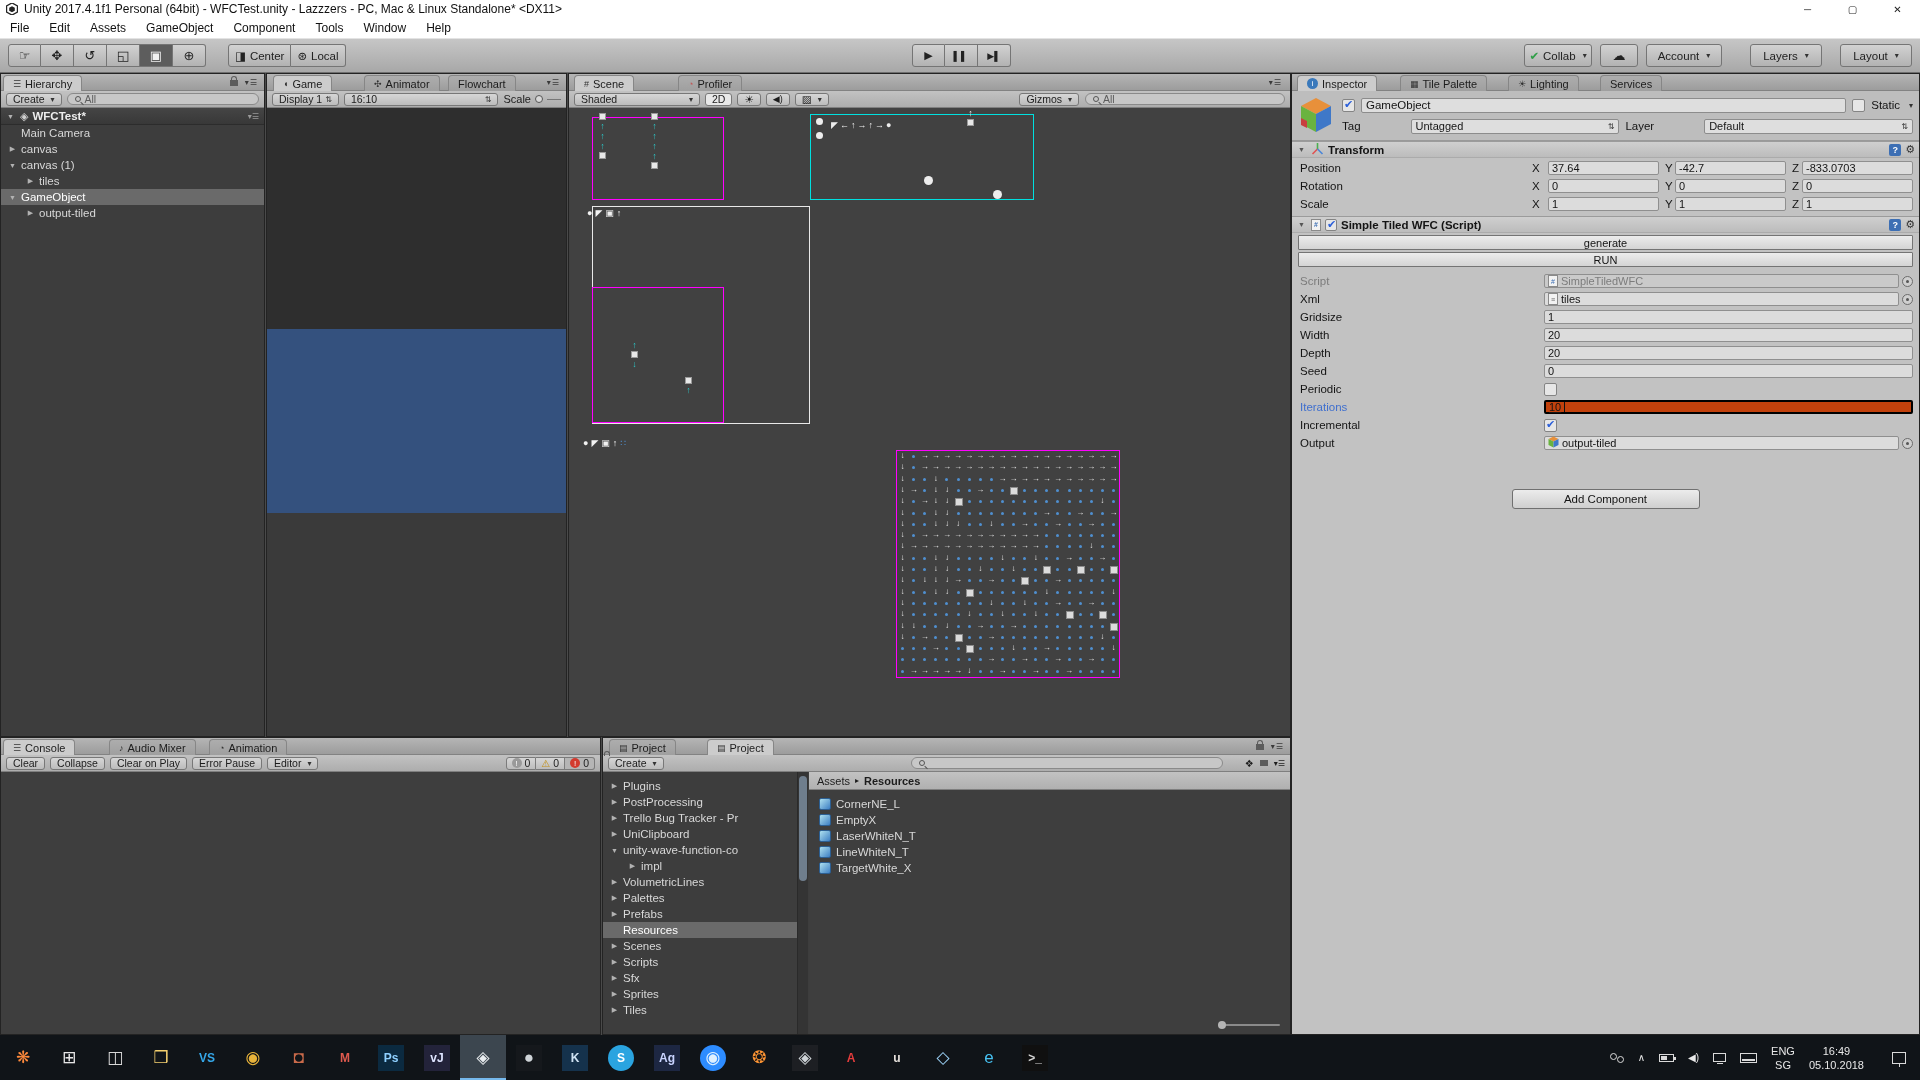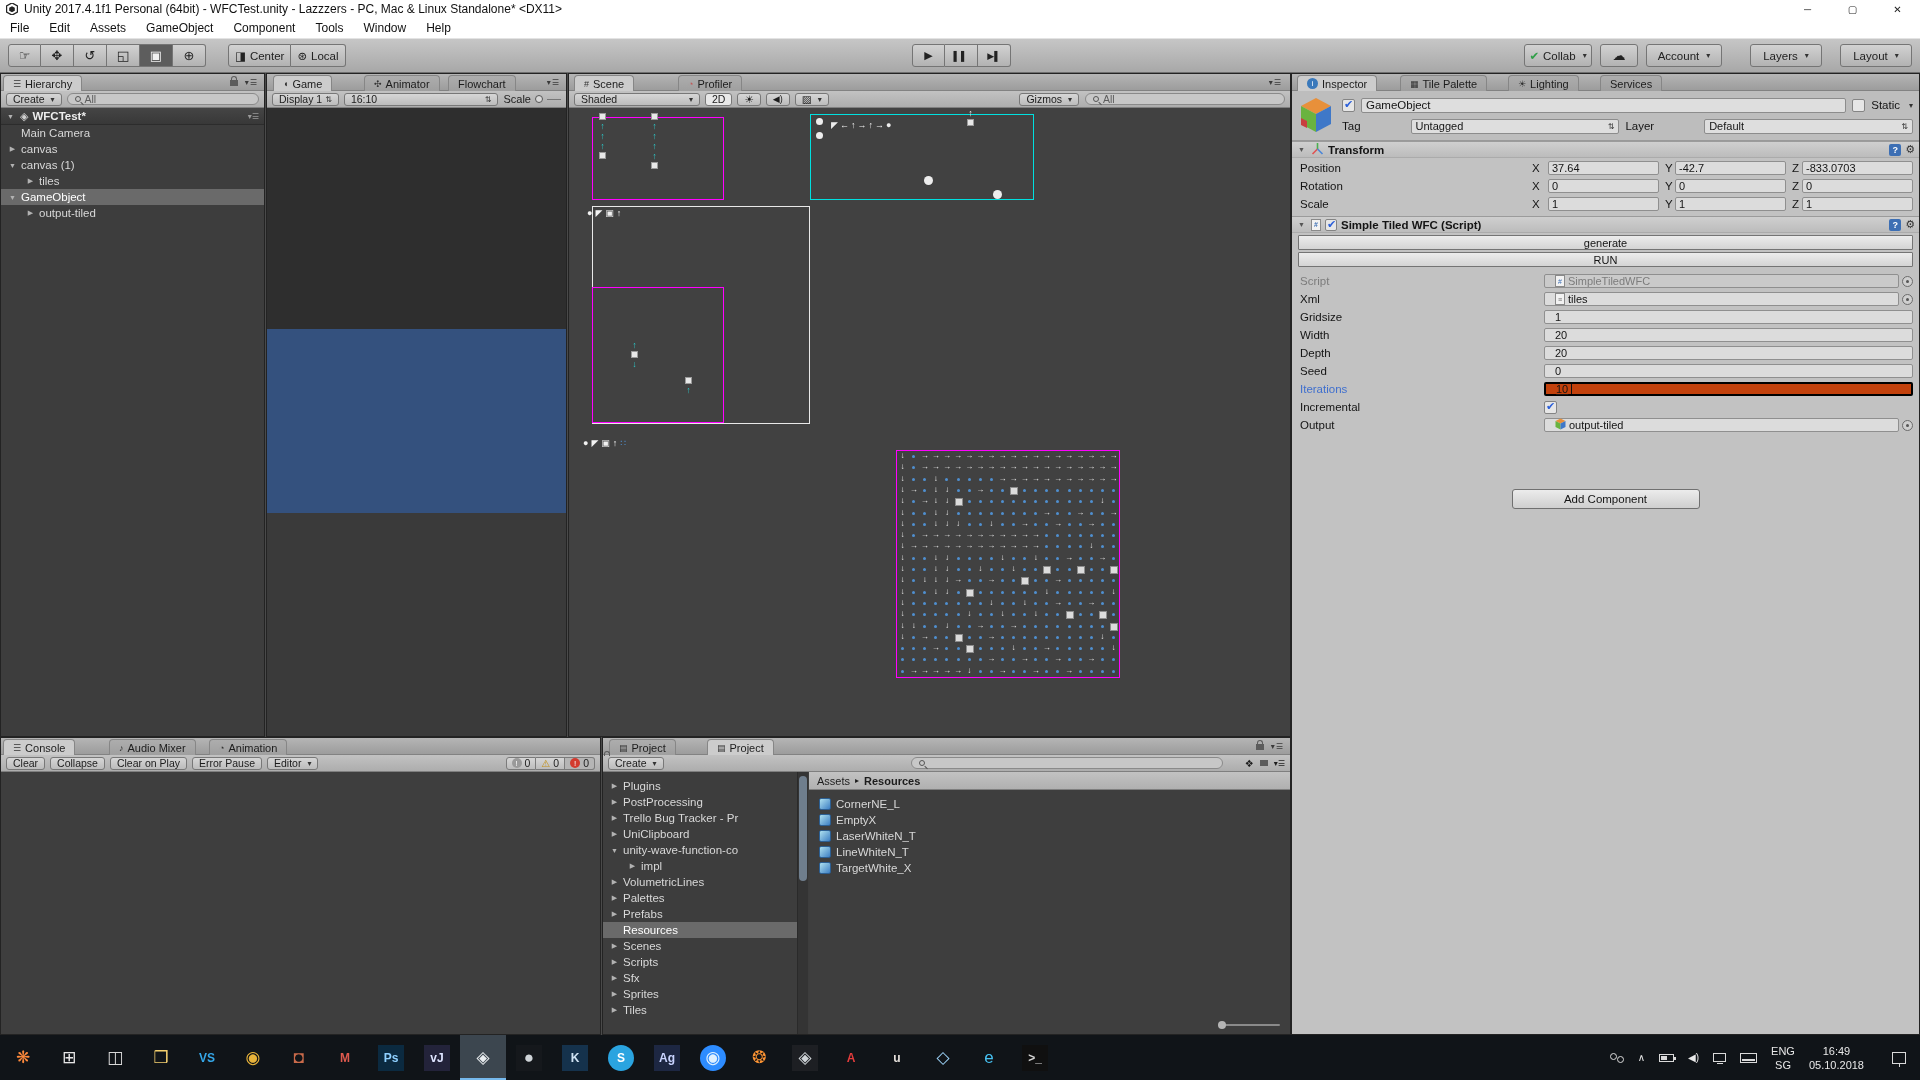--- a/index.html
+++ b/index.html
@@ -103,21 +103,21 @@
   .chead{height:17px;display:flex;align-items:center;gap:4px;padding:0 4px;
     background:linear-gradient(#cfcfcf,#bcbcbc);border-top:1px solid #9b9b9b;
     border-bottom:1px solid #ababab;font-weight:bold;font-size:11.5px;}
   .chead .sp{flex:1;}
   .help-ic{width:12px;height:12px;background:#3d6fb4;border-radius:2px;color:#fff;font-size:9px;
     display:flex;align-items:center;justify-content:center;}
   .gear-ic{font-size:11px;color:#333;}
   .irow{display:flex;align-items:center;height:16px;margin:2px 6px 2px 8px;}
   .ilabel{flex:0 0 244px;white-space:nowrap;overflow:hidden;}
   .ifield{flex:1;height:14px;background:#dcdcdc;border:1px solid #8f8f8f;border-radius:2px;
-    display:flex;align-items:center;gap:3px;padding:0 10px;font-size:11px;}
+    display:flex;align-items:center;gap:3px;padding:0 3px;font-size:11px;}
   .ifield.disabled{background:#cacaca;color:#7c7c7c;}
   .ifield.focus{background:#c2410c;border:2px solid #000000;text-decoration:underline;}
   .caret{width:1px;height:10px;background:#111;}
   .target{width:11px;height:11px;border-radius:50%;border:1px solid #6b6b6b;background:#cfcfcf;
     position:relative;flex:0 0 11px;margin-left:3px;}
   .target::after{content:"";position:absolute;left:3px;top:3px;width:3px;height:3px;
     border-radius:50%;background:#555;}
   .axis{flex:0 0 16px;text-align:left;padding-left:6px;}
   .tf{flex:1;height:14px;background:#dcdcdc;border:1px solid #8f8f8f;border-radius:2px;
     display:flex;align-items:center;padding:0 3px;font-size:11px;}
@@ -1024,20 +1024,24 @@
           <span>20</span>
         </div>
     </div>
     <div class="irow">
       <span class="ilabel">Seed</span>
       <div class="ifield">
           <span>0</span>
         </div>
     </div>
     <div class="irow">
+      <span class="ilabel">Periodic</span>
+      <span class="cb"></span>
+    </div>
+    <div class="irow">
       <span class="ilabel" style="color:#3f6fce;">Iterations</span>
       <div class="ifield focus">
         <span>10</span>
         <span class="caret"></span>
       </div>
     </div>
     <div class="irow">
       <span class="ilabel">Incremental</span>
       <span class="cb checked"></span>
     </div>

